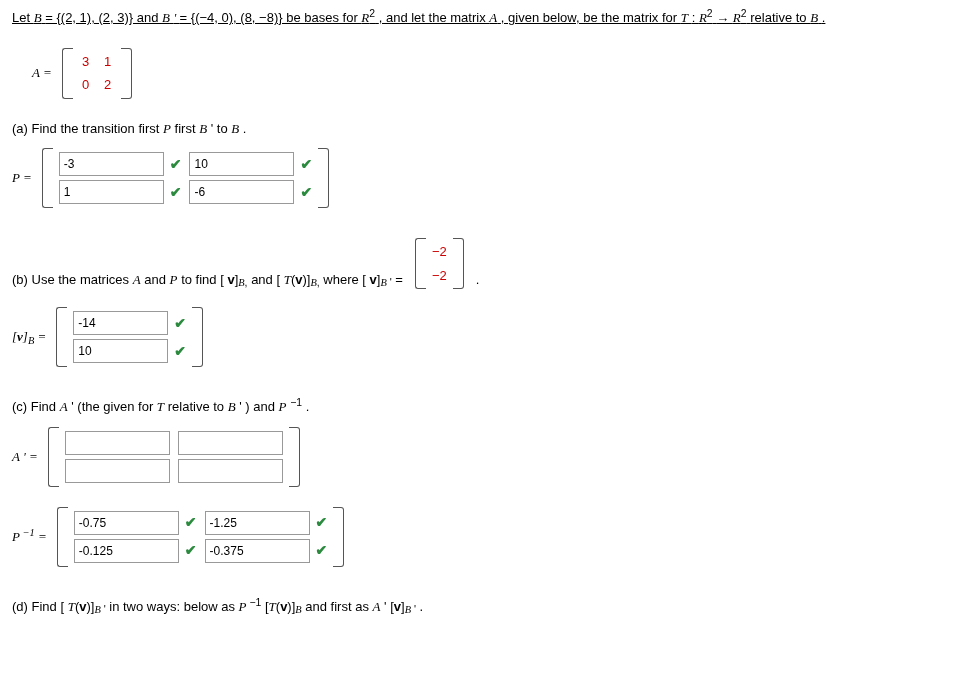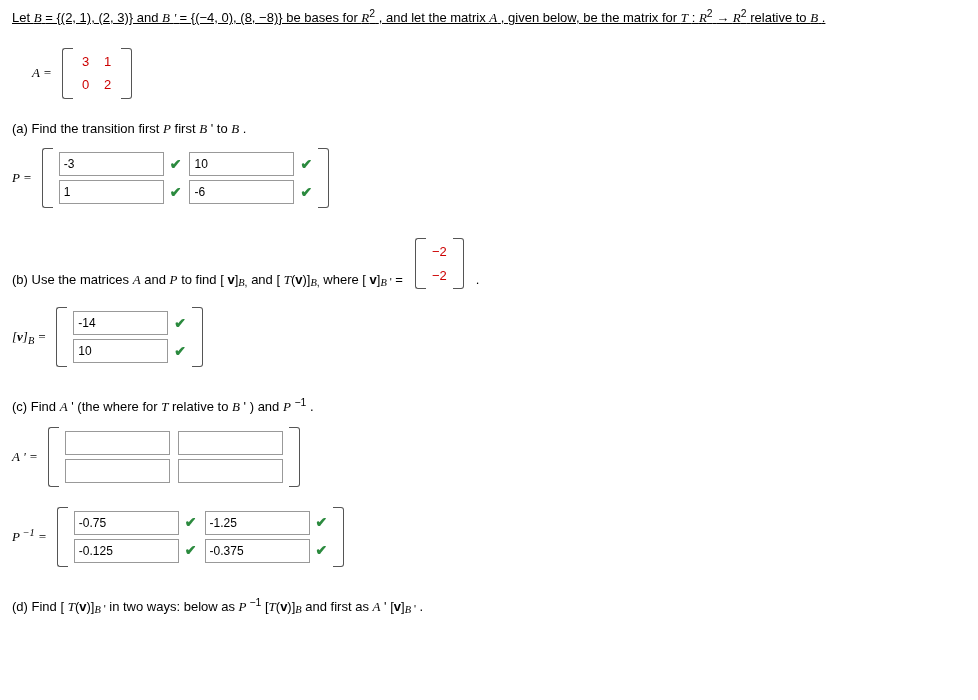--- a/index.html
+++ b/index.html
@@ -213,21 +213,21 @@
     </span>
   </div>
 
 </div>
 
 <div class="part">
   <div class="question-prompt">
     <span>(c) Find </span>
     <span class="smalltext">A</span>
     <span> ' </span>
-    <span>(the where for </span>
+    <span>(the given for </span>
     <span class="smalltext">T</span>
     <span> relative to </span>
     <span class="smalltext">B</span>
     <span> ' </span>
     <span>) and </span>
     <span class="smalltext">P</span>
     <sup> −1</sup>
     <span> .</span>
   </div>
 

